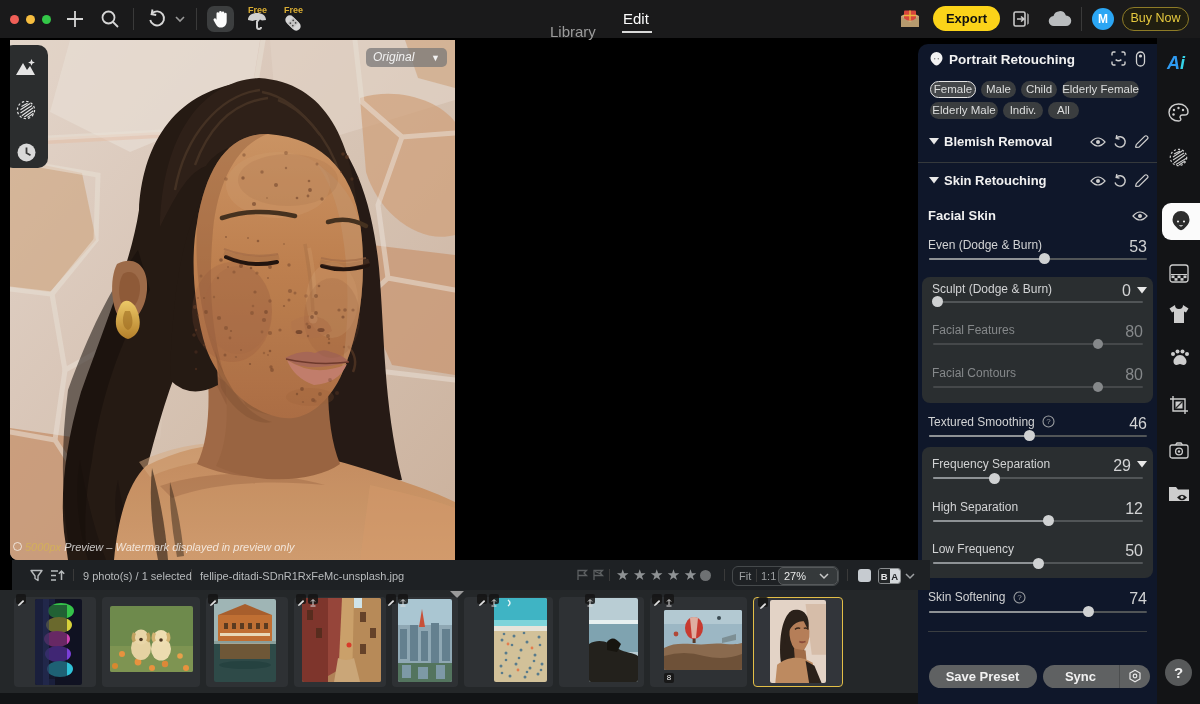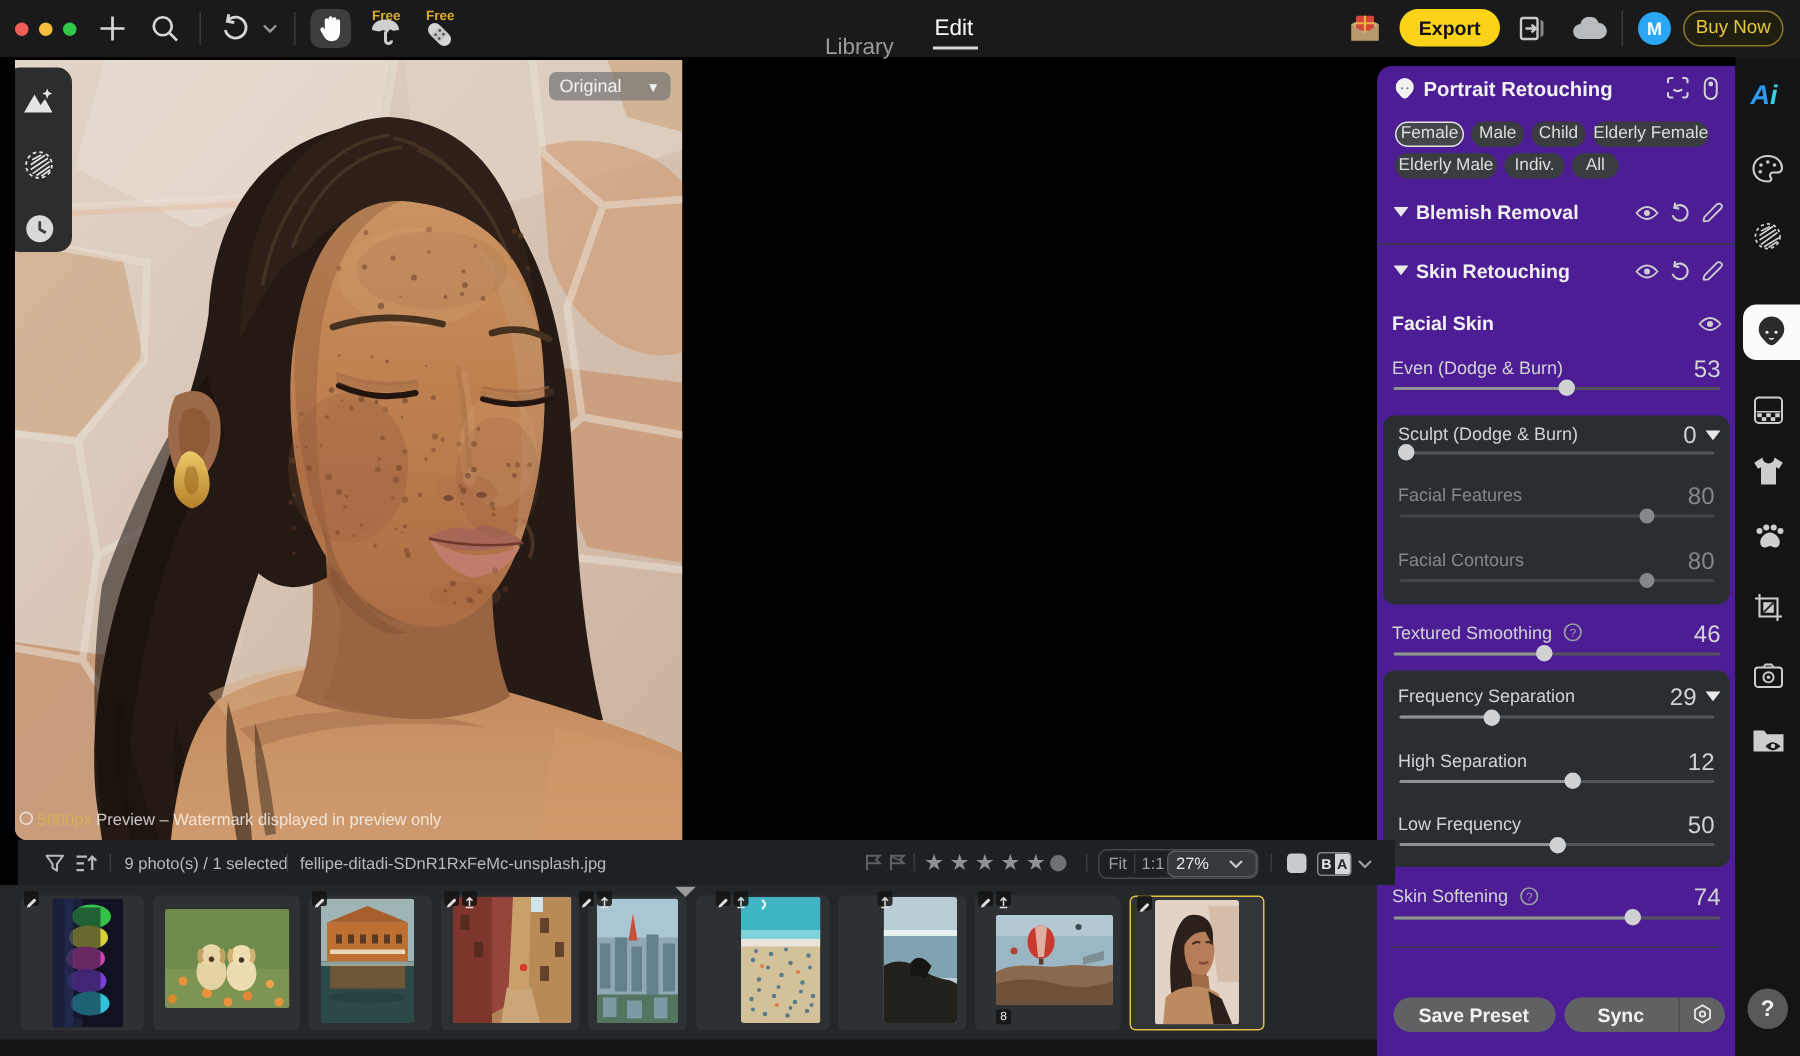--- a/index.html
+++ b/index.html
@@ -19,31 +19,31 @@
   #exportbtn { position:absolute; left:933px; top:6px; width:67px; height:25px; background:#fbd319;
      border-radius:13px; color:#111; font-weight:bold; font-size:13px; text-align:center; line-height:25px;}
   #avatar { position:absolute; left:1092px; top:8px; width:22px; height:22px; border-radius:50%;
      background:#2ba6f4; color:#fff; font-weight:bold; font-size:12px; text-align:center; line-height:22px;}
   #buynow { position:absolute; left:1122px; top:6.5px; width:67px; height:24px; background:#2623124;
      border:1.5px solid #8d7b27; border-radius:13px; color:#e5c93e; font-size:12.5px; font-weight:500;
      text-align:center; line-height:21px; background:#201e10;}
   
   #canvas { left:0; top:38px; width:918px; height:522px; background:#000; }
   .photo { position:absolute; top:2px; height:520px; overflow:hidden; }
-  #photoL { left:10px; width:445px; border-radius:0 0 0 8px; }
+  #photoL { left:10px; width:445px; border-radius:0 0 0 8px;font-style:italic; }
   #photoR { left:470px; width:446px; border-radius:0 0 8px 0; }
   .pill { position:absolute; background:rgba(118,118,118,.72); border-radius:5px; color:#f2f2f2;
     font-size:12px; height:19px; line-height:19px; text-align:center; }
   
   #ltools { position:absolute; left:-7px; top:5px; width:45px; height:123px; background:#2b2d2e;
     border-radius:10px; }
   
   #wmark { position:absolute; left:3px; top:501px; font-size:11px; color:rgba(255,255,255,.75); }
   
-  #panel { left:918px; top:44px; width:239px; height:660px; background:#4c1d95; border-radius:10px 0 0 0; }
+  #panel { left:918px; top:44px; width:239px; height:660px; background:#0f172a; border-radius:10px 0 0 0; }
   .ptitle { position:absolute; font-weight:bold; color:#f1f1f1; font-size:13.5px; }
   .chip { position:absolute; height:17px; background:#3a3d3f; border-radius:9px; color:#dcdddd;
     font-size:11.5px; text-align:center; line-height:17px; }
   .slabel { position:absolute; font-size:12px; color:#d2d3d4; }
   .sval { position:absolute; font-size:16px; color:#d2d3d4; right:10px; text-align:right; }
   .dim { color:#85888a !important; }
   .track { position:absolute; left:10.5px; width:218px; height:2px; background:#515557; border-radius:1px;}
   .fill { position:absolute; height:2px; background:#8e9295; border-radius:1px; }
   .thumbdot { position:absolute; width:11px; height:11px; border-radius:50%; background:#cfd1d2; top:-4.5px;}
   .gbox { position:absolute; left:4px; width:231px; background:#2a2e30; border-radius:8px; }

